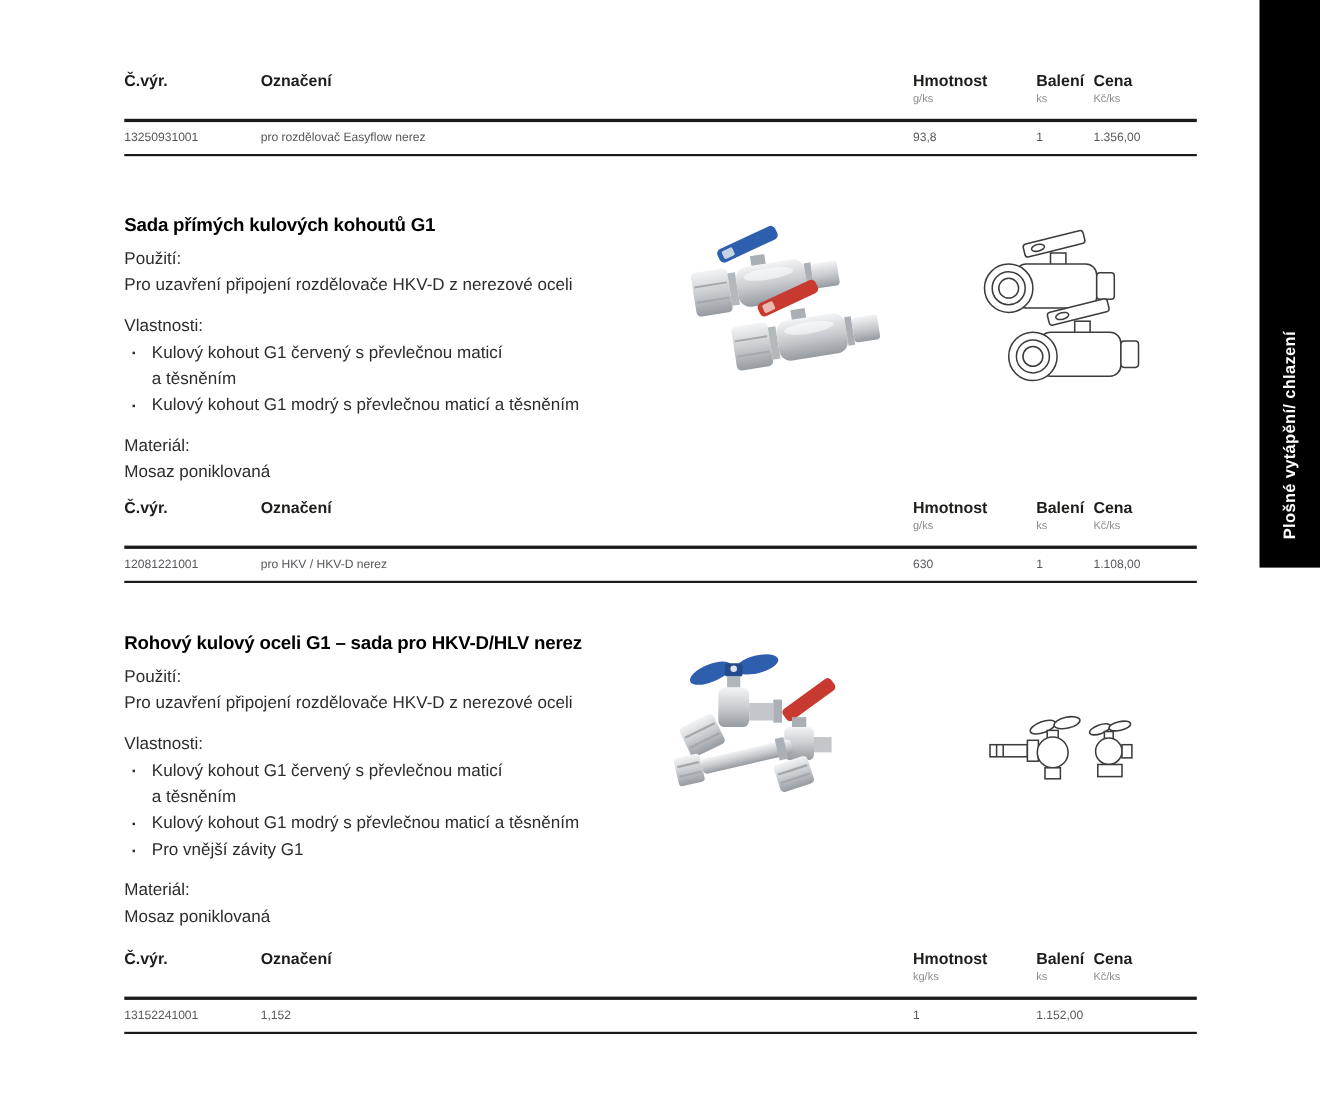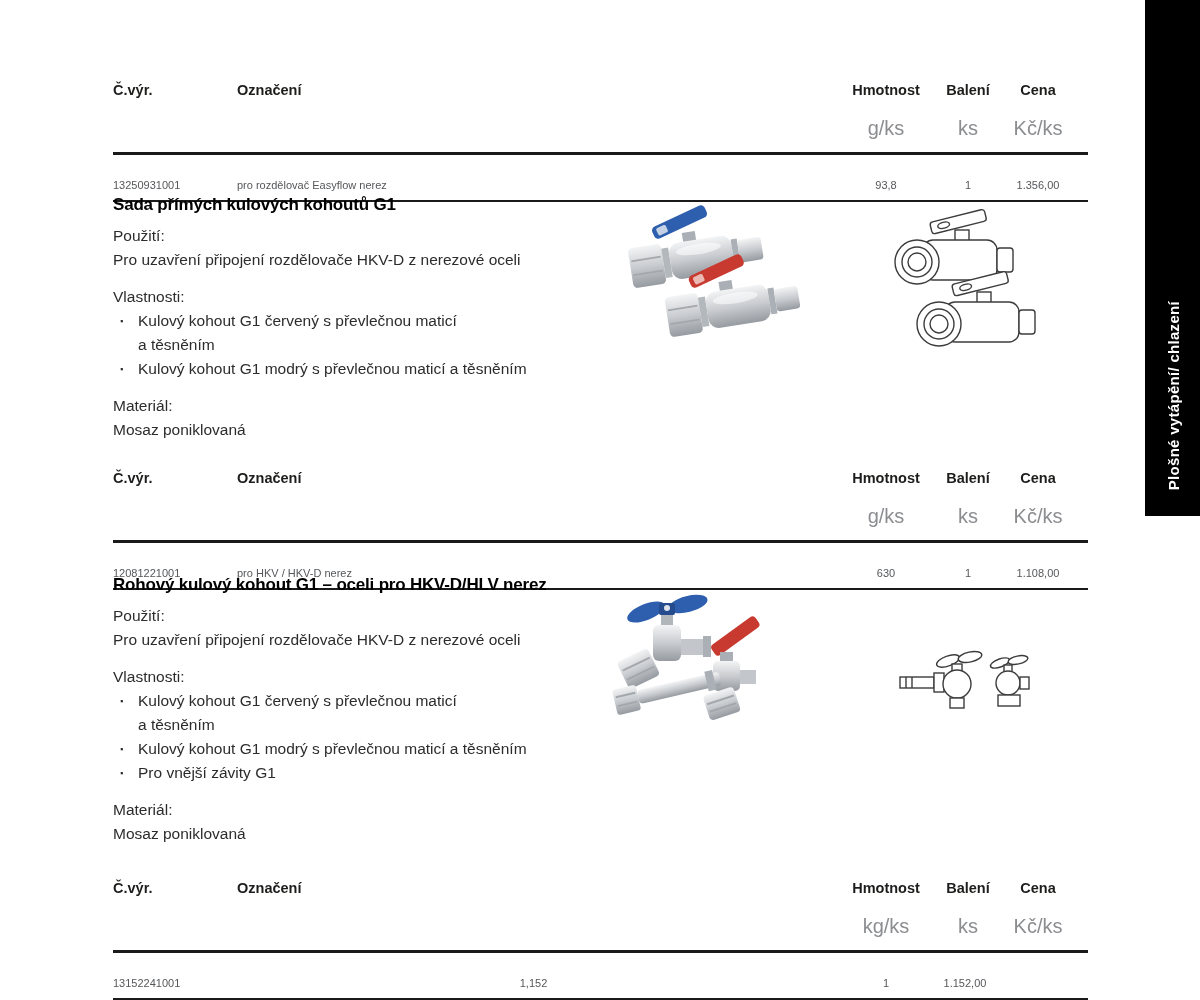--- a/index.html
+++ b/index.html
@@ -11,24 +11,24 @@
   .cat-tab { position:absolute; left:1145px; top:0; width:55px; height:516px; background:var(--sidebar_bg); }
   .cat-tab-label { position:absolute; bottom:26px; left:50%;
                    transform:translateX(-50%) rotate(180deg);
                    writing-mode:vertical-rl; white-space:nowrap;
                    color:var(--sidebar_text); font-weight:bold; font-size:15px; letter-spacing:.3px; }
 
   
   .ptable { position:absolute; left:113px; width:975px; }
   .t1 { top:64px; } .t2 { top:452px; } .t3 { top:862px; }
   .grid-row { display:grid; grid-template-columns:124px 1fr 112px 52px 94px; align-items:baseline; }
-  .c3,.c4,.c5 { text-align:center;margin-top:16px; }
+  .c3,.c4,.c5 { text-align:left; }
   .c5 { padding-right:6px; }
   .thead-row { font-weight:bold; font-size:14.5px; color:var(--text_dark); padding:2px 0 3px; }
-  .units-row { font-size:20px; color:var(--unit_gray); padding:0 0 12px; }
+  .units-row { font-size:10px; color:var(--unit_gray); padding:0 0 12px; }
   .sep { border-top:3px solid var(--rule_dark); }
   .data-row { font-size:11px; color:var(--text_gray); padding:8px 0 9px;
               border-bottom:2px solid var(--rule_dark); }
 
   
   .section { position:absolute; left:113px; width:492px; font-size:15.5px; color:#2c2c2c; }
   .s1 { top:194px; } .s2 { top:574px; }
   .sec-title { font-weight:bold; font-size:17px; color:#000; margin-bottom:9px; letter-spacing:-.2px; line-height:21px; }
   .line { line-height:24px; }
   .grp { margin-top:13px; }
@@ -182,21 +182,21 @@
     <div class="grid-row data-row">
       <span class="c1">12081221001</span>
       <span class="c2">pro HKV / HKV-D nerez</span>
       <span class="c3">630</span>
       <span class="c4">1</span>
       <span class="c5">1.108,00</span>
     </div>
   </div>
 
   <div class="section s2">
-    <div class="sec-title">Rohový kulový kohout G1 – oceli pro HKV-D/HLV nerez</div>
+    <div class="sec-title">Rohový kulový oceli G1 – sada pro HKV-D/HLV nerez</div>
     <div class="line">Použití:</div>
     <div class="line">Pro uzavření připojení rozdělovače HKV-D z nerezové oceli</div>
     <div class="line grp">Vlastnosti:</div>
     <div>
       <div class="bullet-item">
         <span class="bullet-marker">▪</span>
         <span class="bullet-text">Kulový kohout G1 červený s převlečnou maticí
 a těsněním</span>
       </div>
       <div class="bullet-item">

